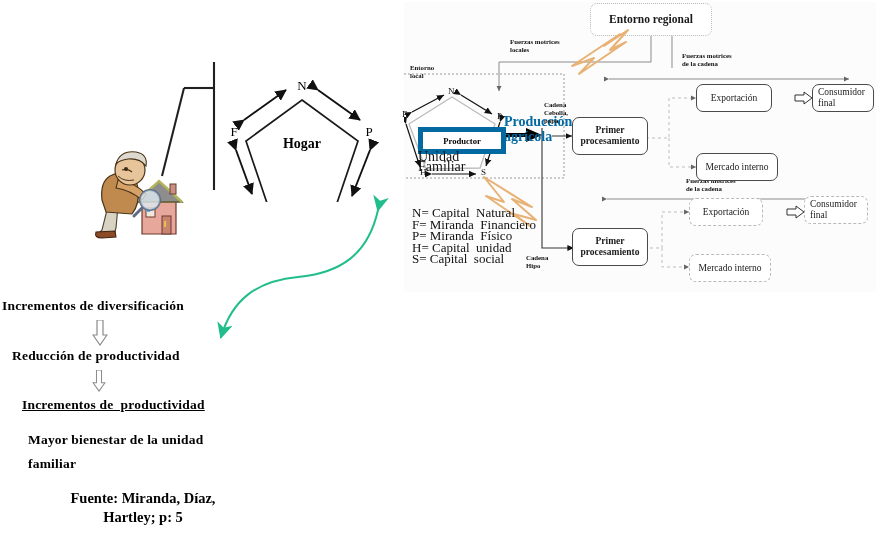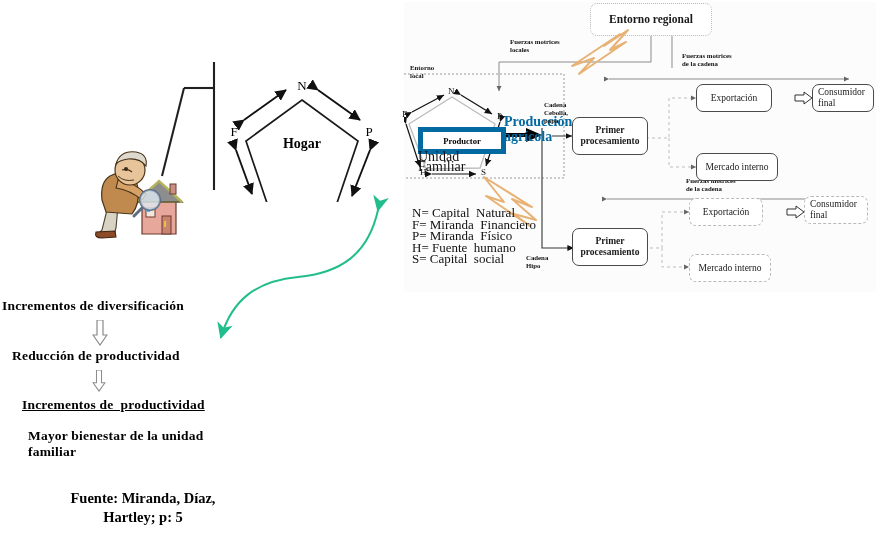--- a/index.html
+++ b/index.html
@@ -132,21 +132,21 @@
   </svg>
 
   <div class="step abs" style="left:12px;top:50px;">Reducción de productividad</div>
 
   <svg class="abs down-arrow" style="left:92px;top:72px;width:14px;height:22px;" viewBox="0 0 16 26">
     <path d="M5 0 L11 0 L11 15 L15 15 L8 25 L1 15 L5 15 Z" fill="#ffffff" stroke="#8a8a8a" stroke-width="1.2"></path>
   </svg>
 
   <div class="step abs" style="left:22px;top:99px;text-decoration:underline;">Incrementos de  productividad</div>
 
-  <div class="step abs" style="left:28px;top:130px;line-height:16px;">Mayor bienestar de la unidad
+  <div class="step abs" style="left:28px;top:130px;line-height:24px;">Mayor bienestar de la unidad
 familiar</div>
 </div>
 
 <div class="abs" id="source-note" style="left:48px;top:489px;width:190px;">Fuente: Miranda, Díaz,
 Hartley; p: 5</div>
 
 <div class="abs" id="right-panel">
 
   <div class="nodebox nb-dot" style="left:186px;top:1px;width:122px;height:33px;">
     <span class="nb-label b" style="font-size:11.5px;">Entorno regional</span>
@@ -275,17 +275,17 @@
   </div>
 
   <div class="nodebox nb-dash" style="left:285px;top:252px;width:82px;height:28px;">
     <span class="nb-label">Mercado interno</span>
   </div>
 
   <div class="abs" style="left:8px;top:205px;">
     <div class="legend-row">N= Capital  Natural</div>
     <div class="legend-row">F= Miranda  Financiero</div>
     <div class="legend-row">P= Miranda  Físico</div>
-    <div class="legend-row">H= Fuente  humano</div>
+    <div class="legend-row">H= Capital  unidad</div>
     <div class="legend-row">S= Capital  social</div>
   </div>
 
 </div>
 
 </body></html>

